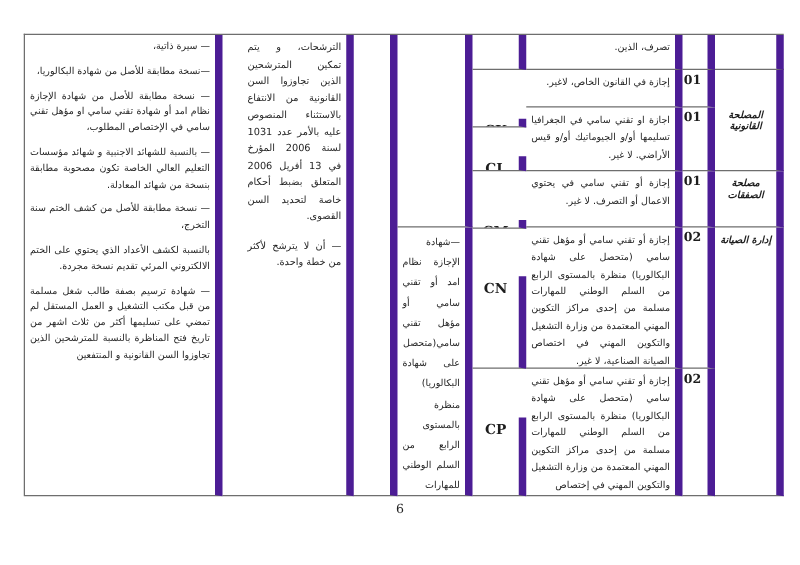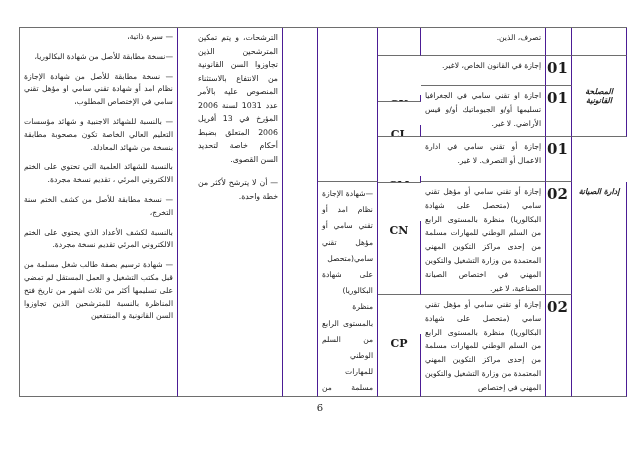--- a/index.html
+++ b/index.html
@@ -8,21 +8,21 @@
     font-family:"DejaVu Sans", sans-serif;color:#1d1d1d;overflow:hidden;
   }
   .doc-table{
     position:absolute;left:19px;top:27px;width:607px;height:369px;
     display:grid;
     grid-template-columns:158px 105px 35px 60px 43px 125px 26px 55px;
     grid-template-rows:28px 30px 51px 45px 113px 102px;
     border-top:1px solid #6e6e6e;border-left:1px solid #6e6e6e;
   }
   .cell{
-    border-right:1px solid #4c1d95;border-bottom:1px solid #6e6e6e;
+    border-right:6px solid #4c1d95;border-bottom:1px solid #6e6e6e;
     overflow:hidden;padding:3px 4px;box-sizing:border-box;
   }
   .ar{direction:rtl;text-align:justify;}
   
   .docs{font-size:7.6px;line-height:12.8px;}
   .docs p{margin:0 0 7px 0;}
   
   .conds{font-size:7.8px;line-height:13.5px;}
   .conds p{margin:0 0 10px 16px;}
   
@@ -30,21 +30,21 @@
   
   .code{
     font-family:"DejaVu Serif", serif;font-weight:bold;font-size:11px;
     text-align:center;padding-top:3px;direction:ltr;margin-top:39px;
   }
   
   .desc{font-size:7.6px;line-height:13.8px;}
   .desc-single{text-align:right;}
   
   .count{
-    font-family:"DejaVu Serif", serif;font-weight:bold;font-size:15px;
+    font-family:"DejaVu Serif", serif;font-weight:bold;font-size:10px;
     text-align:left;padding:3px 1px;direction:ltr;
   }
   
   .svc{
     font-size:7.8px;font-weight:bold;direction:rtl;text-align:center;
     display:flex;justify-content:center;font-style:italic;
   }
   .svc-center{align-items:center;}
   .svc-top{align-items:flex-start;padding-top:5px;}
   .page-num{
@@ -55,21 +55,20 @@
 </head>
 <body>
 
 <div class="doc-table">
 
   <div class="cell ar docs" style="grid-area:1/1/7/2">
     <p>— سيرة ذاتية،</p>
     <p>—نسخة مطابقة للأصل من شهادة البكالوريا،</p>
     <p>— نسخة مطابقة للأصل من شهادة الإجازة نظام امد أو شهادة تقني سامي او مؤهل تقني سامي في الإختصاص المطلوب،</p>
     <p>— بالنسبة للشهائد الاجنبية و شهائد مؤسسات التعليم العالي الخاصة تكون مصحوبة مطابقة بنسخة من شهائد المعادلة.</p>
-    <p>بالنسبة للشهائد العلمية التي تحتوي على الختم الالكتروني المرئي ، تقديم نسخة مجردة.</p>
     <p>— نسخة مطابقة للأصل من كشف الختم سنة التخرج،</p>
     <p>بالنسبة لكشف الأعداد الذي يحتوي على الختم الالكتروني المرئي تقديم نسخة مجردة.</p>
     <p>— شهادة ترسيم بصفة طالب شغل مسلمة من قبل مكتب التشغيل و العمل المستقل لم تمضي على تسليمها أكثر من ثلاث اشهر من تاريخ فتح المناظرة بالنسبة للمترشحين الذين تجاوزوا السن القانونية و المنتفعين</p>
   </div>
 
   <div class="cell ar conds" style="grid-area:1/2/7/3">
     <p>الترشحات، و يتم تمكين المترشحين الذين تجاوزوا السن القانونية من الانتفاع بالاستثناء المنصوص عليه بالأمر عدد 1031 لسنة 2006 المؤرخ في 13 أفريل 2006 المتعلق بضبط أحكام خاصة لتحديد السن القصوى.</p>
     <p>— أن لا يترشح لأكثر من خطة واحدة.</p>
   </div>
 
@@ -86,22 +85,23 @@
   <div class="cell code" style="grid-area:2/5/3/6">CK</div>
   <div class="cell ar desc" style="grid-area:2/6/3/7">إجازة في القانون الخاص، لاغير.</div>
   <div class="cell count" style="grid-area:2/7/3/8">01</div>
   <div class="cell svc svc-center" style="grid-area:2/8/4/9">المصلحة القانونية</div>
 
   <div class="cell code" style="grid-area:3/5/4/6">CL</div>
   <div class="cell ar desc" style="grid-area:3/6/4/7">اجازة او تقني سامي في الجغرافيا تسليمها أو/و الجيوماتيك أو/و قيس الأراضي. لا غير.</div>
   <div class="cell count" style="grid-area:3/7/4/8">01</div>
 
   <div class="cell code" style="grid-area:4/5/5/6">CM</div>
-  <div class="cell ar desc" style="grid-area:4/6/5/7">إجازة أو تقني سامي في ادارة الاعمال أو التصرف. لا غير.</div>
+  <div class="cell ar desc" style="grid-area:4/6/5/7">إجازة أو تقني سامي في يحتوي الاعمال أو التصرف. لا غير.</div>
   <div class="cell count" style="grid-area:4/7/5/8">01</div>
+  <div class="cell svc svc-top" style="grid-area:4/8/5/9">مصلحة الصفقات</div>
 
   <div class="cell code" style="grid-area:5/5/6/6">CN</div>
   <div class="cell ar desc" style="grid-area:5/6/6/7">إجازة أو تقني سامي أو مؤهل تقني سامي (متحصل على شهادة البكالوريا) منظرة بالمستوى الرابع من السلم الوطني للمهارات مسلمة من إحدى مراكز التكوين المهني المعتمدة من وزارة التشغيل والتكوين المهني في اختصاص الصيانة الصناعية، لا غير.</div>
   <div class="cell count" style="grid-area:5/7/6/8">02</div>
   <div class="cell svc svc-top" style="grid-area:5/8/7/9">إدارة الصيانة</div>
 
   <div class="cell code" style="grid-area:6/5/7/6">CP</div>
   <div class="cell ar desc" style="grid-area:6/6/7/7">إجازة أو تقني سامي أو مؤهل تقني سامي (متحصل على شهادة البكالوريا) منظرة بالمستوى الرابع من السلم الوطني للمهارات مسلمة من إحدى مراكز التكوين المهني المعتمدة من وزارة التشغيل والتكوين المهني في إختصاص</div>
   <div class="cell count" style="grid-area:6/7/7/8">02</div>
 

